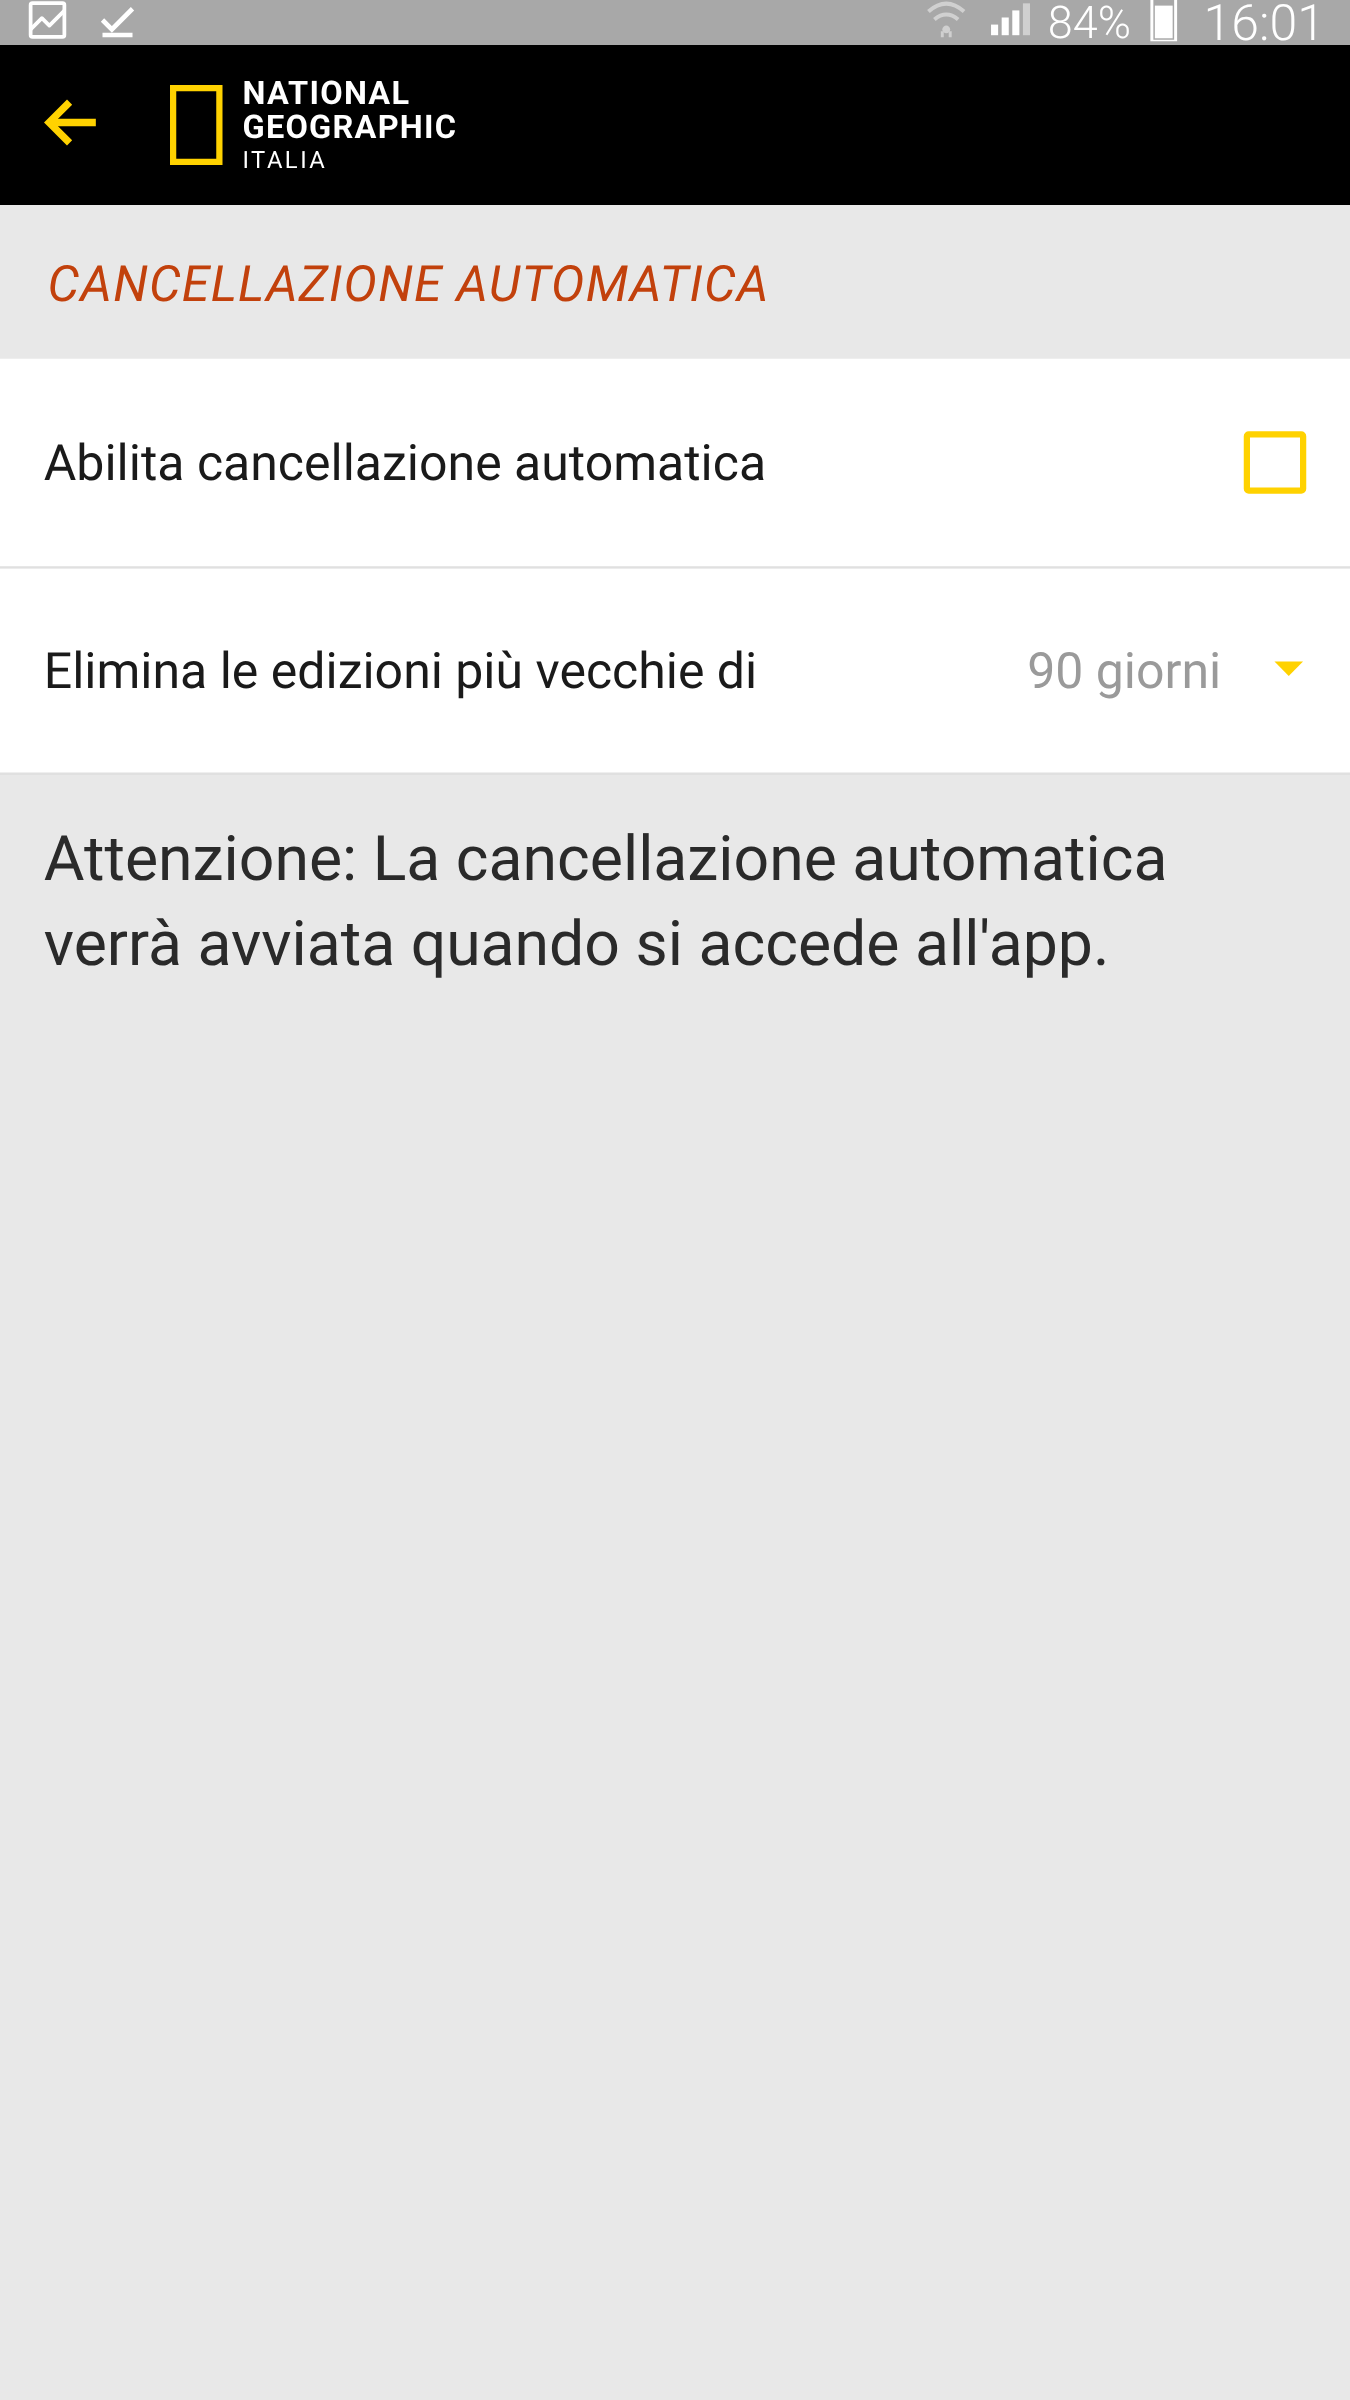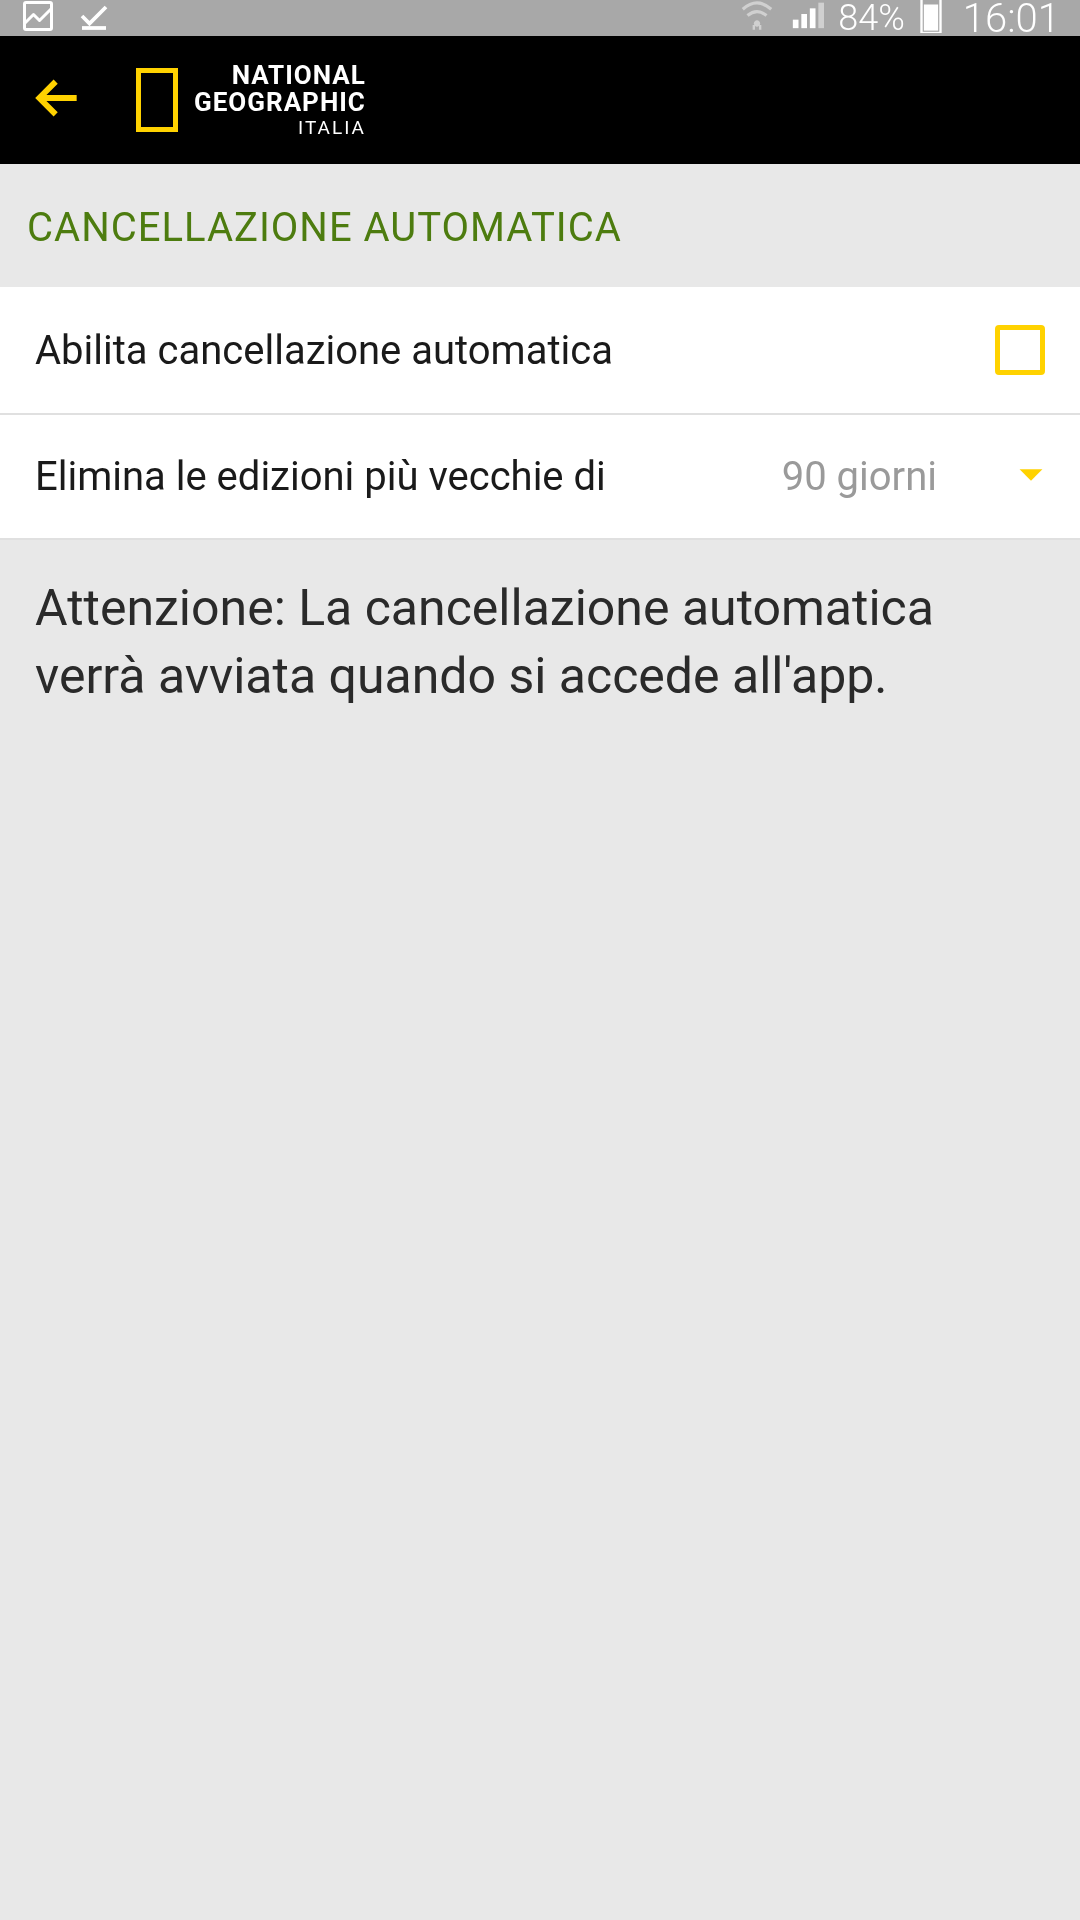--- a/index.html
+++ b/index.html
@@ -43,21 +43,20 @@
       padding: 0 30px;
       gap: 50px;
     }
     .back-arrow {
       color: #ffd200;
     }
     .logo {
       display: flex;
       align-items: center;
       gap: 16px;
-      text-align: right;
     }
     .logo-border {
       width: 42px;
       height: 64px;
       border: 5px solid #ffd200;
     }
     .logo-text {
       color: #fff;
       display: flex;
       flex-direction: column;
@@ -68,33 +67,33 @@
       font-weight: 700;
       letter-spacing: 1px;
     }
     .logo-text-sub {
       font-size: 19px;
       font-weight: 400;
       letter-spacing: 2px;
       margin-top: 2px;
     }
     .section-header {
-      padding: 40px 27px 36px;
+      padding: 40px 38px 36px;
       font-size: 40px;
       font-weight: 400;
-      color: #4d7c0f;
+      color: #c2410c;
       letter-spacing: 1px;
+      font-style: italic;
     }
     .setting-row {
       background: #fff;
-      padding: 38px 35px;
+      padding: 58px 35px;
       display: flex;
       align-items: center;
       border-bottom: 2px solid #e0e0e0;
-      gap: 40px;
     }
     .setting-row:last-of-type {
       border-bottom: none;
     }
     .setting-label {
       font-size: 40px;
       color: #1a1a1a;
       flex: 1;
     }
     .checkbox {

